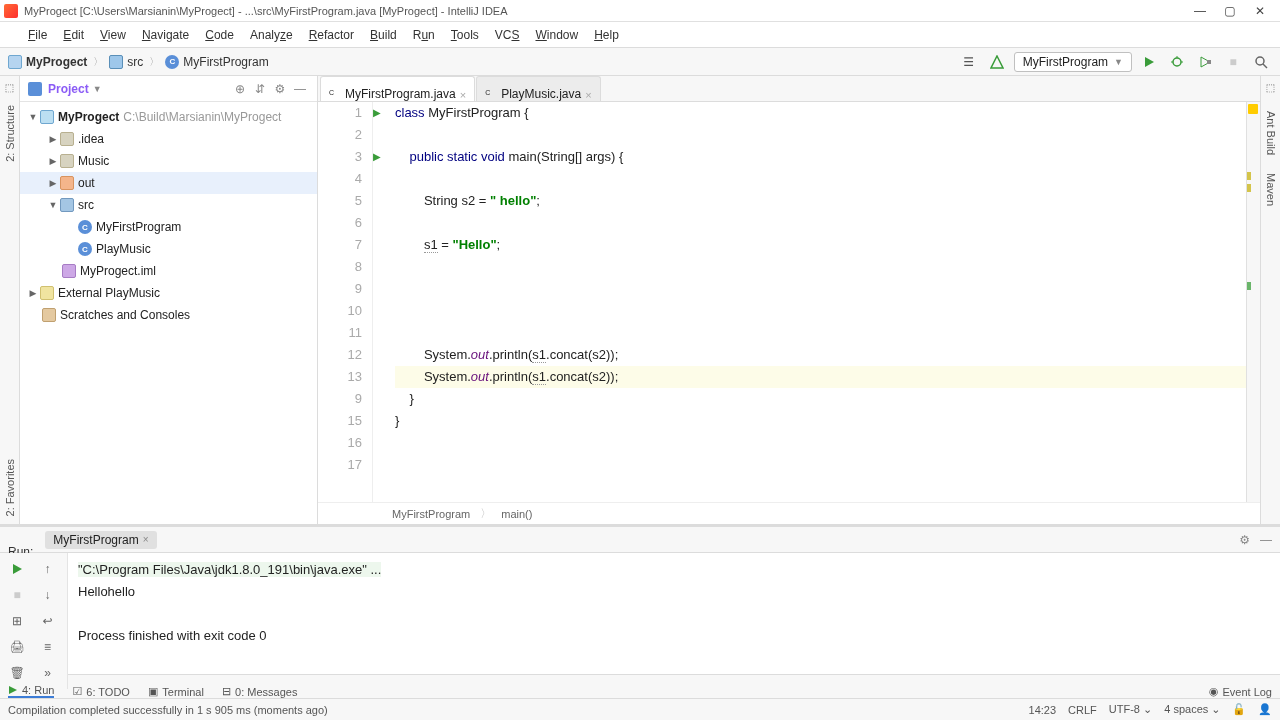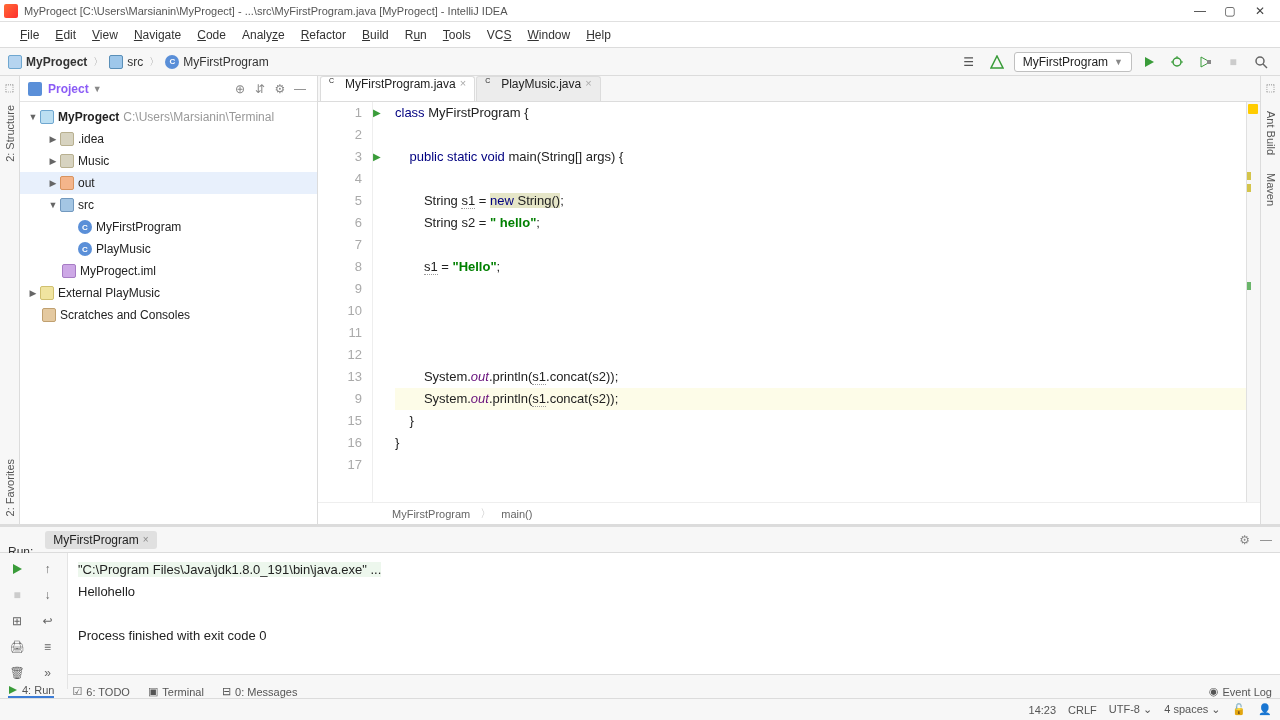--- a/index.html
+++ b/index.html
@@ -6,21 +6,21 @@
 body { width: 1280px; height: 720px; overflow: hidden; background: #fff; font-size: 12px; color: #222; }
 
 
 .titlebar { height: 22px; background: #fff; display: flex; align-items: center; padding: 8px 4px; border-bottom: 1px solid #e0e0e0; }
 .titlebar .icon-app { width: 14px; height: 14px; background: linear-gradient(135deg, #ff6b35, #ff2e2e); border-radius: 2px; margin-right: 6px; }
 .titlebar .title { flex: 1; font-size: 11px; color: #555; }
 .titlebar .winbtns { display: flex; gap: 14px; padding-right: 8px; }
 .titlebar .winbtn { width: 16px; height: 16px; display: flex; align-items: center; justify-content: center; color: #444; }
 
 
-.menubar { height: 26px; background: #fff; display: flex; align-items: center; padding: 0 12px; border-bottom: 1px solid #dcdcdc; }
+.menubar { height: 26px; background: #fff; display: flex; align-items: center; padding: 0 20px; border-bottom: 1px solid #dcdcdc; }
 .menubar .menuitem { padding: 2px 8px; font-size: 12px; color: #333; }
 .menubar .menuitem u { text-decoration: underline; }
 
 
 .navbar { height: 28px; background: #f7f7f7; display: flex; align-items: center; padding: 0 8px; border-bottom: 1px solid #dcdcdc; }
 .navbar .bc { display: flex; align-items: center; gap: 6px; }
 .navbar .bc-item { display: flex; align-items: center; gap: 4px; font-size: 12px; color: #333; }
 .navbar .bc-sep { color: #999; font-size: 10px; }
 .navbar .folder-sq { width: 14px; height: 14px; background: #b5d4f0; border: 1px solid #6fa7d0; border-radius: 2px; }
 .navbar .folder-src { width: 14px; height: 14px; background: #9ec7ea; border: 1px solid #5a8fb8; border-radius: 2px; }
@@ -55,21 +55,21 @@
 .ic-fold-src { background: #a4c6e4; border: 1px solid #7299bf; }
 .ic-class { background: #5a8fd8; border-radius: 7px; color: #fff; font-weight: bold; }
 .ic-iml { background: #cda8e6; border: 1px solid #a77cc5; }
 .ic-lib { background: #f0e4a0; border: 1px solid #d0c070; }
 .ic-scratch { background: #e4c9a0; border: 1px solid #c0a070; }
 .tree-gray { color: #999; margin-left: 4px; }
 
 
 .editor { flex: 1; display: flex; flex-direction: column; position: relative; }
 .tabs { height: 26px; background: #f7f7f7; display: flex; align-items: flex-end; padding-left: 2px; border-bottom: 1px solid #dcdcdc; }
-.tab { height: 25px; padding: 0 8px; display: flex; align-items: flex-start; gap: 4px; border: 1px solid #dcdcdc; border-bottom: none; background: #ececec; font-size: 12px; margin-right: 1px; border-radius: 3px 3px 0 0; }
+.tab { height: 25px; padding: 0 8px; display: flex; align-items: flex-end; gap: 4px; border: 1px solid #dcdcdc; border-bottom: none; background: #ececec; font-size: 12px; margin-right: 1px; border-radius: 3px 3px 0 0; }
 .tab.active { background: #fff; }
 .tab .close { color: #aaa; font-size: 11px; }
 .code-area { flex: 1; display: flex; background: #fff; font-family: "Consolas", "Courier New", monospace; font-size: 13px; }
 .gutter { width: 55px; text-align: right; padding-right: 10px; color: #aaa; background: #fff; border-right: 1px solid #eee; line-height: 22px; }
 .run-gutter { width: 18px; background: #fff; line-height: 22px; position: relative; }
 .run-ic { color: #3a9c3a; font-size: 10px; }
 .code-lines { flex: 1; line-height: 22px; padding-left: 4px; position: relative; }
 .code-lines .ln { white-space: pre; height: 22px; }
 .code-lines .ln.curr { background: #fdfce8; }
 .kw { color: #000080; font-weight: normal; }
@@ -218,21 +218,21 @@
       <div class="hdr-btn">⊕</div>
       <div class="hdr-btn">⇵</div>
       <div class="hdr-btn">⚙</div>
       <div class="hdr-btn">—</div>
     </div>
     <div class="tree">
       <div class="tree-row">
           <span class="tree-arrow">▼</span>
           <span class="tree-ic ic-mod"></span>
           <b>MyProgect</b>
-          <span class="tree-gray">C:\Users\Marsianin\Terminal</span>
+          <span class="tree-gray">C:\Build\Marsianin\MyProgect</span>
         </div>
       <div class="tree-row" style="padding-left:26px">
           <span class="tree-arrow">▶</span>
           <span class="tree-ic ic-fold"></span>
           <span>.idea</span>
         </div>
       <div class="tree-row" style="padding-left:26px">
           <span class="tree-arrow">▶</span>
           <span class="tree-ic ic-fold"></span>
           <span>Music</span>
@@ -307,21 +307,20 @@
       <div class="run-gutter">
         <div style="height:22px" class="run-ic">▶</div>
         <div style="height:22px"></div>
         <div style="height:22px" class="run-ic">▶</div>
       </div>
       <div class="code-lines">
         <div class="ln"><span class="kw">class </span><span>MyFirstProgram {</span></div>
         <div class="ln"></div>
         <div class="ln"><span class="kw">    public static void </span><span>main(String[] args) {</span></div>
         <div class="ln"></div>
-        <div class="ln"><span>        String </span><span class="underline-v">s1</span><span> = </span><span class="kw hl-new">new </span><span class="hl-new">String()</span><span>;</span></div>
         <div class="ln"><span>        String s2 = </span><span class="str">" hello"</span><span>;</span></div>
         <div class="ln"></div>
         <div class="ln">        <span class="underline-v">s1</span><span> = </span><span class="str">"Hello"</span><span>;</span></div>
         <div class="ln"></div>
         <div class="ln"></div>
         <div class="ln"></div>
         <div class="ln"></div>
         <div class="ln"><span>        System.</span><span class="it-field">out</span><span>.println(</span><span class="underline-v">s1</span><span>.concat(s2));</span></div>
         <div class="ln curr"><span>        System.</span><span class="it-field">out</span><span>.println(</span><span class="underline-v">s1</span><span>.concat(s2));</span></div>
         <div class="ln">    }</div>
@@ -394,20 +393,21 @@
       <span>4: Run</span>
     </div>
   <div class="bt">☑ <span>6: TODO</span></div>
   <div class="bt">▣ <span>Terminal</span></div>
   <div class="bt">⊟ <span>0: Messages</span></div>
   <div class="spacer"></div>
   <div class="bt">◉ <span>Event Log</span></div>
 </div>
 
 <div class="statusbar">
+  <span>Compilation completed successfully in 1 s 905 ms (moments ago)</span>
   <div class="spacer"></div>
   <span class="sitem">14:23</span>
   <span class="sitem">CRLF</span>
   <span class="sitem"><span>UTF-8</span> ⌄</span>
   <span class="sitem"><span>4 spaces</span> ⌄</span>
   <span class="sitem">🔓</span>
   <span class="sitem">👤</span>
 </div>
 
 </body></html>

